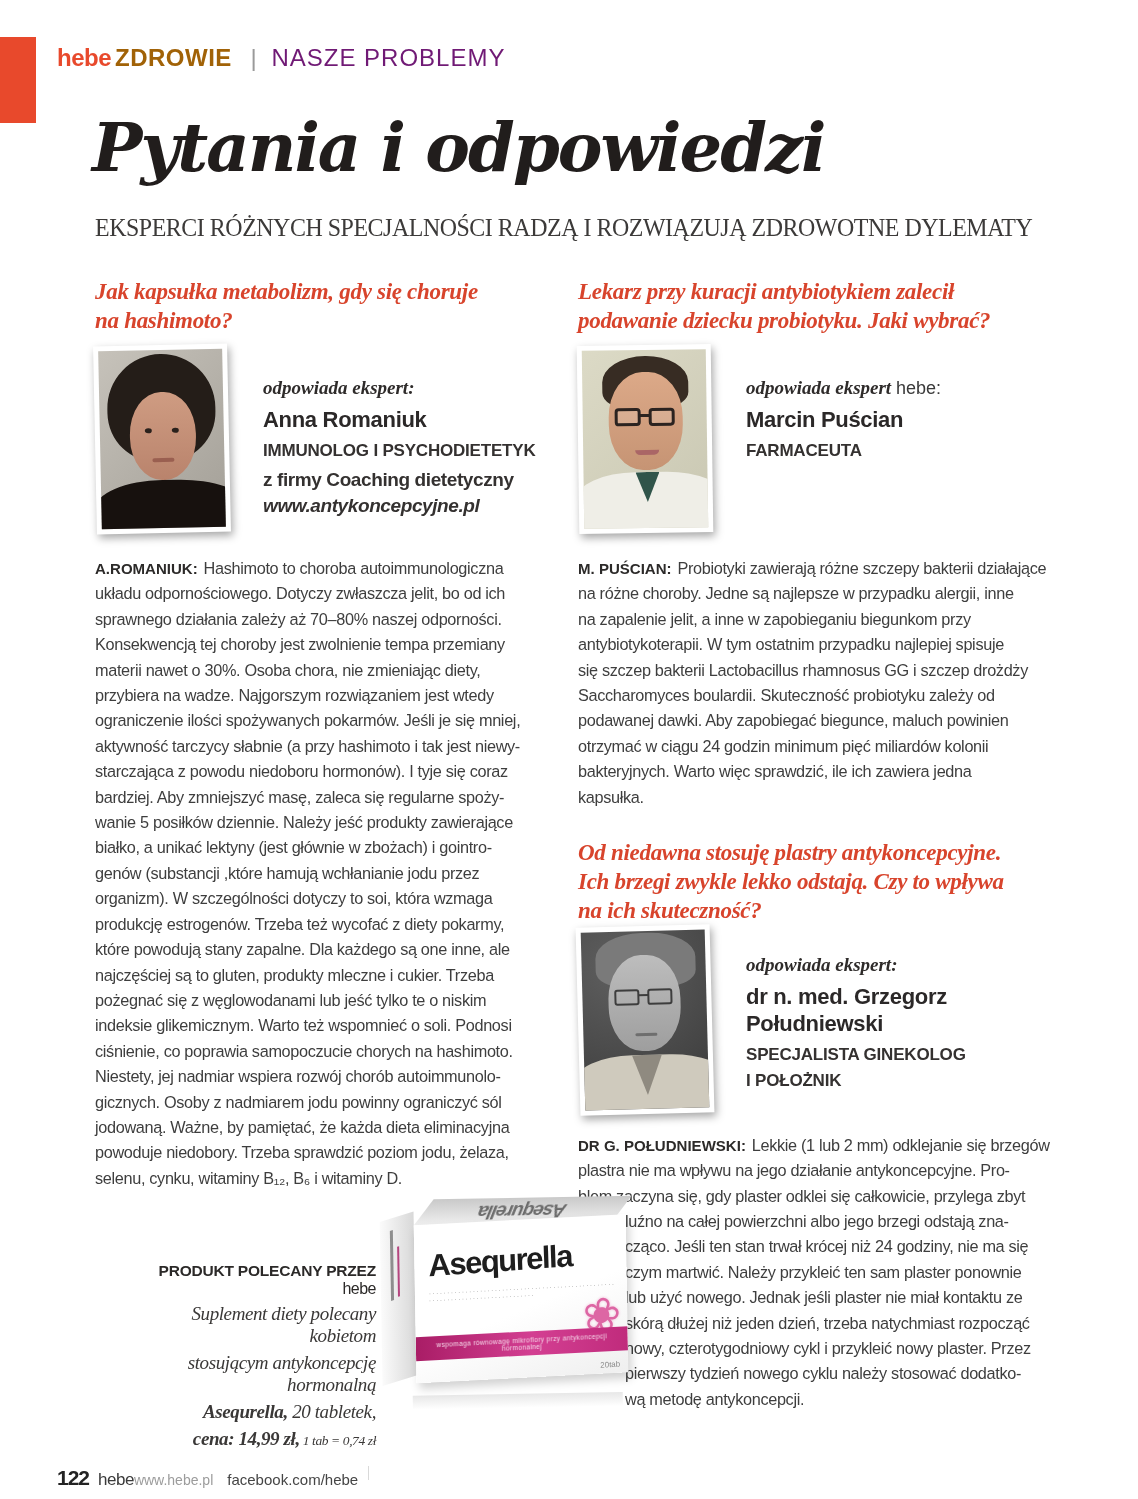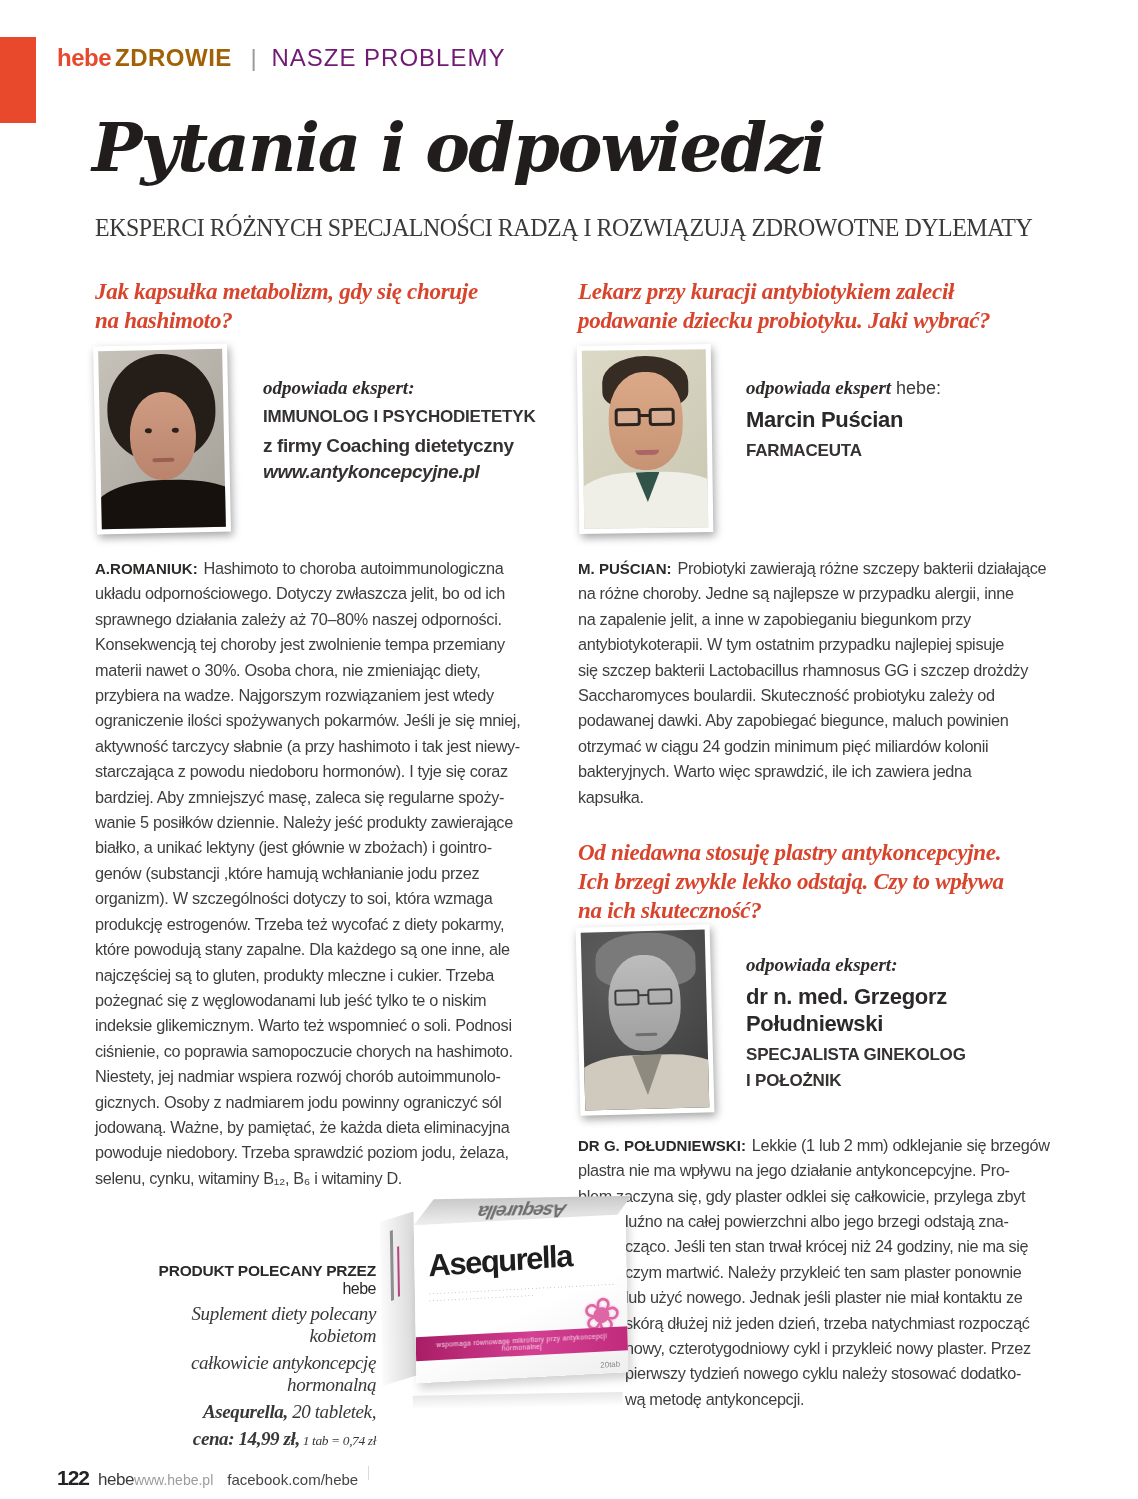--- a/index.html
+++ b/index.html
@@ -147,20 +147,21 @@
         <div class="hair"></div>
         <div class="face"></div>
         <div class="eye l"></div>
           <div class="eye r"></div>
         <div class="mouth"></div>
         <div class="torso"></div>
       </div>
     </div>
     <div class="einfo">
       <div class="eintro">odpowiada ekspert:</div>
+      <div class="ename">Anna Romaniuk</div>
       <div class="erole">IMMUNOLOG I PSYCHODIETETYK</div>
       <div class="eorg">z firmy Coaching dietetyczny</div>
       <div class="esite">www.antykoncepcyjne.pl</div>
     </div>
   </div>
 
   <div class="answer a1"><b class="lead">A.ROMANIUK:</b><span>Hashimoto to choroba autoimmunologiczna
 układu odpornościowego. Dotyczy zwłaszcza jelit, bo od ich
 sprawnego działania zależy aż 70–80% naszej odporności.
 Konsekwencją tej choroby jest zwolnienie tempa przemiany
@@ -254,21 +255,21 @@
 czym martwić. Należy przykleić ten sam plaster ponownie
 lub użyć nowego. Jednak jeśli plaster nie miał kontaktu ze
 skórą dłużej niż jeden dzień, trzeba natychmiast rozpocząć
 nowy, czterotygodniowy cykl i przykleić nowy plaster. Przez
 pierwszy tydzień nowego cyklu należy stosować dodatko-
 wą metodę antykoncepcji.</span></div>
 
   <div class="prod-info">
     <div class="prod-label"><span>PRODUKT POLECANY PRZEZ</span> <span class="brandword">hebe</span></div>
     <div class="prod-line">Suplement diety polecany kobietom</div>
-    <div class="prod-line">całkowicie antykoncepcję hormonalną</div>
+    <div class="prod-line">stosującym antykoncepcję hormonalną</div>
     <div class="prod-line"><span class="strong">Asequrella,</span><span> 20 tabletek,</span></div>
     <div class="prod-line"><span class="strong">cena: 14,99 zł,</span><span class="tiny"> 1 tab = 0,74 zł</span></div>
   </div>
 
   <div class="product-box">
     <div class="pb-top">
       <span class="pb-top-text">Asequrella</span>
     </div>
     <div class="pb-side">
       <div class="pb-side-bar"></div>

